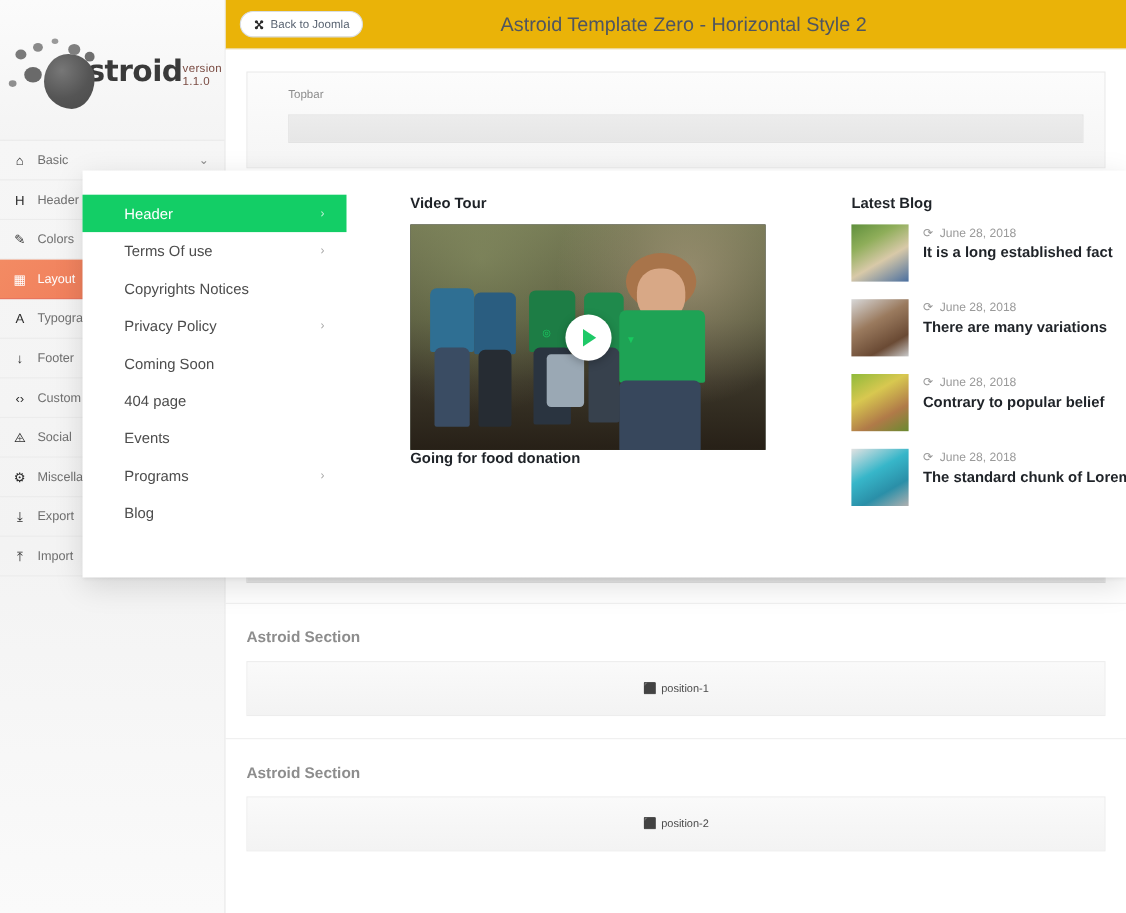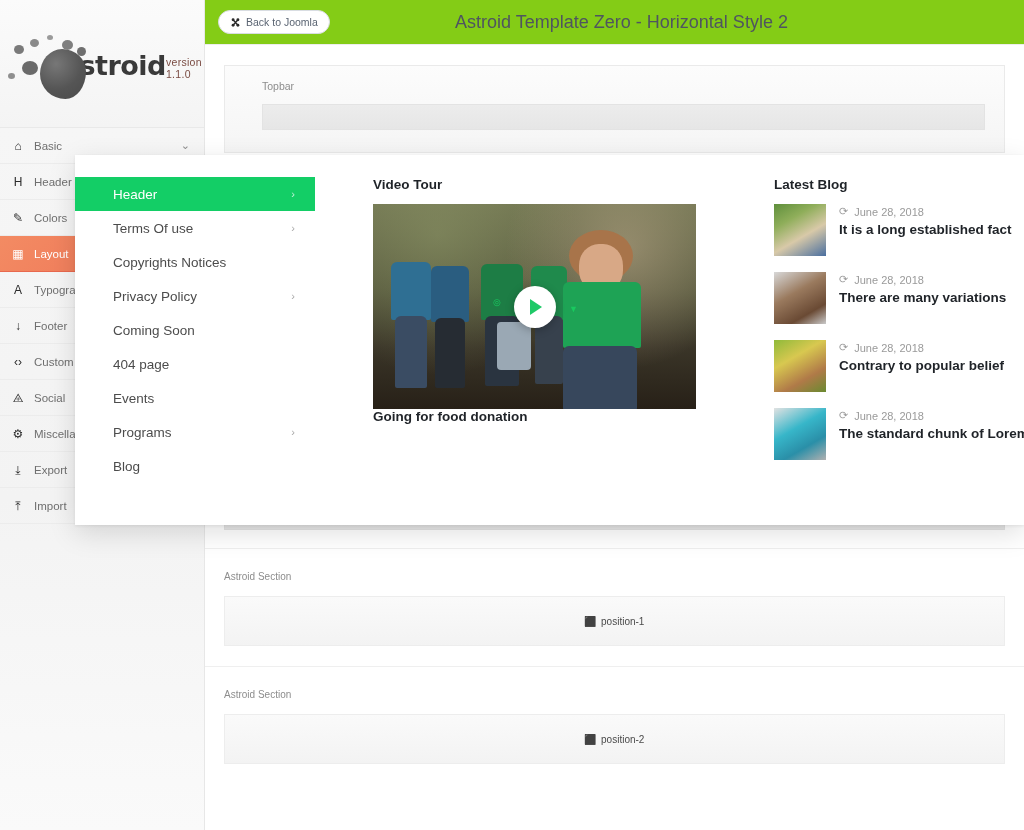--- a/index.html
+++ b/index.html
@@ -57,21 +57,21 @@
   }
   .nav-item.active .ic { color:#fff; }
   .nav-item .chev { margin-left:auto; margin-right:14px; font-size:11px; color:#8e8e8e; }
 
   
   .main {
     position:absolute; left:205px; top:0; right:0; bottom:0;
     background:#ffffff;
   }
   .topbar-strip {
-    height:45px; background:#84cc16; border-bottom:1px solid #ededed;
+    height:45px; background:#eab308; border-bottom:1px solid #ededed;
     display:flex; align-items:center; position:relative;
   }
   .back-btn {
     margin-left:13px; height:24px; padding:0 11px;
     border:1px solid #d9dde2; border-radius:13px;
     background:#fff; color:#5a6472; font-size:10.5px;
     display:flex; align-items:center; gap:5px; cursor:pointer;
   }
   .tpl-title {
     position:absolute; left:14px; right:0; text-align:center;
@@ -89,21 +89,21 @@
   .section-label { font-size:10.5px; color:#8d8d8d; padding:14px 0 12px 19px; }
   .row-box {
     margin:0 19px; height:33px;
     background: linear-gradient(to bottom,#ececec,#e6e6e6);
     border:1px solid #e2e2e2; border-bottom:none;
     display:flex; align-items:center; justify-content:center;
     font-size:10px; color:#4a4a4a; gap:5px;
   }
   .row-box.last { border-bottom:1px solid #e2e2e2; height:42px; margin-bottom:18px; }
   .sec-wrap { border-top:1px solid #efefef; }
-  .sec-title { font-size:10px; color:#8d8d8d; padding:22px 0 14px 19px; }
+  .sec-title { font-size:14px; color:#8d8d8d; padding:22px 0 14px 19px;font-weight:bold; }
   .pos-box {
     margin:0 19px 20px 19px; height:50px;
     background: linear-gradient(to bottom,#fafafa,#f3f3f3);
     border:1px solid #ededed;
     display:flex; align-items:center; justify-content:center;
     font-size:10px; color:#4a4a4a; gap:4px;
   }
 
   
   .mega {

